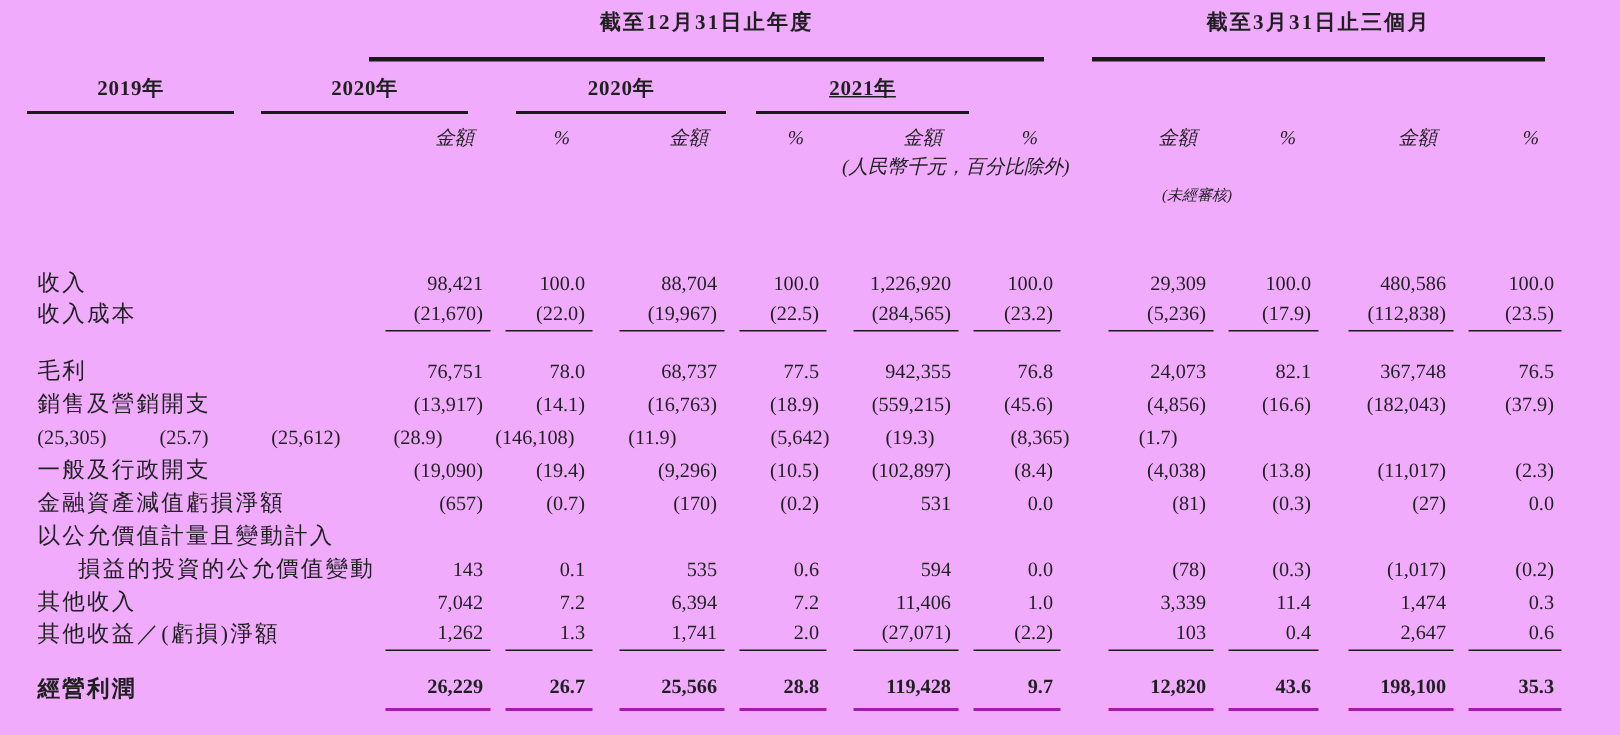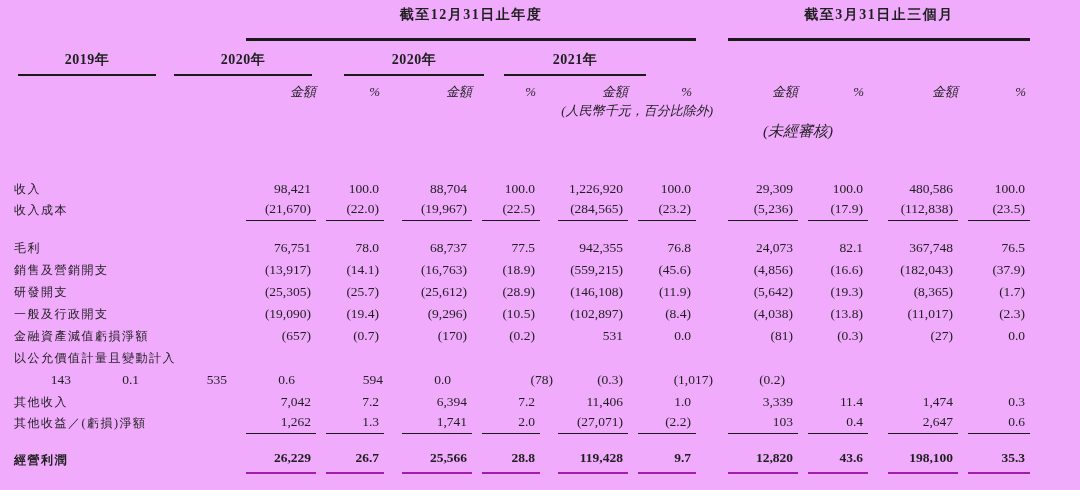--- a/index.html
+++ b/index.html
@@ -17,32 +17,32 @@
   .r1{margin-left:246px;width:450px;}
   .r2{margin-left:32px;width:302px;}
 
   .year-row{display:flex;margin-top:10px;}
   .year-cell{font-weight:bold;font-size:14px;text-align:center;letter-spacing:.5px;
              border-bottom:2px solid #1a1a1a;padding-bottom:6px;line-height:17px;white-space:nowrap;}
   .y0{margin-left:246px;width:138px;}
   .y1{margin-left:18px;width:138px;}
   .y2{margin-left:18px;width:138px;}
   .y3{margin-left:32px;width:140px;}
-  .y4{margin-left:20px;width:142px;}
+  .y4{margin-left:20px;width:142px;text-decoration:underline;}
 
   .sub-row{display:flex;margin-top:7px;height:18px;line-height:18px;padding-left:240px;}
   .note-row{height:20px;line-height:20px;}
   .currency-note{margin-left:246px;width:467px;text-align:right;font-style:italic;font-size:13px;}
-  .unaudited-note{margin-left:728px;width:140px;text-align:center;font-style:italic;font-size:15px;}
+  .unaudited-note{margin-left:728px;width:140px;text-align:center;font-style:italic;font-size:10px;}
 
   
   #rows{margin-top:34px;}
   .trow{display:flex;align-items:flex-end;height:22px;line-height:16px;}
-  .label{width:240px;box-sizing:border-box;padding-left:14px;font-size:12px;
-         letter-spacing:1.5px;white-space:nowrap;}
+  .label{width:240px;box-sizing:border-box;padding-left:14px;font-size:15px;
+         letter-spacing:1.5px;white-space:nowrap;margin-left:11px;}
   .indent{padding-left:41px;}
   .bold{font-weight:bold;}
   .cell{text-align:right;font-size:13.5px;padding-right:5px;box-sizing:border-box;white-space:nowrap;}
   .sub-amt{text-align:right;font-style:italic;font-size:13px;padding-right:0;}
   .sub-pct{text-align:right;font-style:italic;font-size:13px;padding-right:4px;}
 
   .c0{margin-left:6px;width:70px;}
   .c1{margin-left:10px;width:58px;}
   .c2{margin-left:18px;width:70px;}
   .c3{margin-left:10px;width:58px;}
@@ -154,21 +154,20 @@
         <div class="cell c2">(16,763)</div>
         <div class="cell c3">(18.9)</div>
         <div class="cell c4">(559,215)</div>
         <div class="cell c5">(45.6)</div>
         <div class="cell c6">(4,856)</div>
         <div class="cell c7">(16.6)</div>
         <div class="cell c8">(182,043)</div>
         <div class="cell c9">(37.9)</div>
       </div>
       <div class="trow">
-        <div class="label">研發開支</div>
         <div class="cell c0">(25,305)</div>
         <div class="cell c1">(25.7)</div>
         <div class="cell c2">(25,612)</div>
         <div class="cell c3">(28.9)</div>
         <div class="cell c4">(146,108)</div>
         <div class="cell c5">(11.9)</div>
         <div class="cell c6">(5,642)</div>
         <div class="cell c7">(19.3)</div>
         <div class="cell c8">(8,365)</div>
         <div class="cell c9">(1.7)</div>
@@ -196,20 +195,21 @@
         <div class="cell c5">0.0</div>
         <div class="cell c6">(81)</div>
         <div class="cell c7">(0.3)</div>
         <div class="cell c8">(27)</div>
         <div class="cell c9">0.0</div>
       </div>
       <div class="trow">
         <div class="label">以公允價值計量且變動計入</div>
       </div>
       <div class="trow">
+        <div class="label indent">損益的投資的公允價值變動</div>
         <div class="cell c0">143</div>
         <div class="cell c1">0.1</div>
         <div class="cell c2">535</div>
         <div class="cell c3">0.6</div>
         <div class="cell c4">594</div>
         <div class="cell c5">0.0</div>
         <div class="cell c6">(78)</div>
         <div class="cell c7">(0.3)</div>
         <div class="cell c8">(1,017)</div>
         <div class="cell c9">(0.2)</div>

